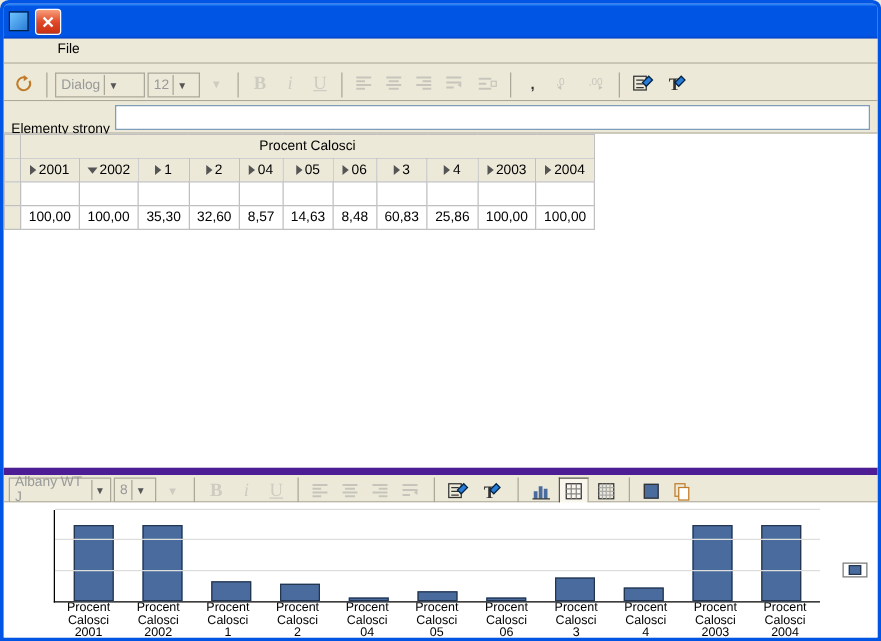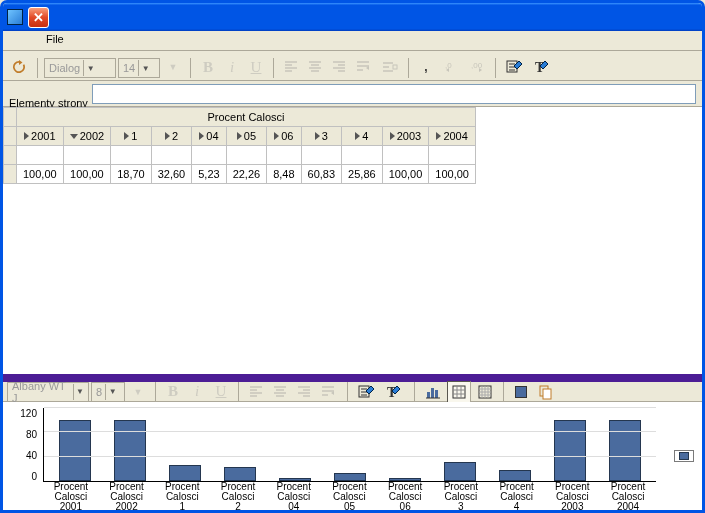--- a/index.html
+++ b/index.html
@@ -112,23 +112,23 @@
 }
 table.data .rowhdr { background: #ece9d8; width: 12px; }
 table.data th.group { font-weight: normal; }
 .th-inner { display: flex; align-items: center; justify-content: center; gap: 2px; }
 .arrow-r { width: 0; height: 0; border-top: 4px solid transparent; border-bottom: 4px solid transparent; border-left: 5px solid #555; display:inline-block; }
 .arrow-d { width: 0; height: 0; border-left: 4px solid transparent; border-right: 4px solid transparent; border-top: 5px solid #555; display:inline-block; }
 td.num { text-align: right; padding-right: 8px; margin-left: 16px; }
 .bottom-toolbar {
   height: 28px;
   background: #ece9d8;
-  border-top: 8px solid #4c1d95;
+  border-top: 6px solid #4c1d95;
   border-bottom: 1px solid #aca899;
-  display: flex; align-items: center; padding: 2px 4px; gap: 2px;
+  display: flex; align-items: flex-start; padding: 2px 4px; gap: 2px;
 }
 .chart-area {
   height: 108px;
   background: #fff;
   position: relative;
   display: flex;
 }
 .chart-plot {
   flex: 1;
   position: relative;
@@ -184,21 +184,21 @@
       <svg width="16" height="16" viewBox="0 0 16 16">
           <path d="M8 2a6 6 0 1 0 5.3 3.2l-1.5.9A4.3 4.3 0 1 1 8 3.7V6l3.5-2.5L8 1z" fill="#c07c2a"></path>
         </svg>
     </div>
     <div class="sep"></div>
     <div class="combo disabled" style="width:72px">
       <span>Dialog</span>
       <div class="dd">▼</div>
     </div>
     <div class="combo disabled" style="width:42px">
-      <span>14</span>
+      <span>12</span>
       <div class="dd">▼</div>
     </div>
     <div class="tbtn disabled">
         <span style="font-size:9px">▼</span>
       </div>
     <div class="sep"></div>
     <div class="tbtn disabled">
         <span class="bold">B</span>
       </div>
     <div class="tbtn disabled">
@@ -361,24 +361,24 @@
             <td>&nbsp;</td>
             <td>&nbsp;</td>
             <td>&nbsp;</td>
             <td>&nbsp;</td>
             <td>&nbsp;</td>
           </tr>
           <tr>
             <td class="rowhdr"></td>
             <td class="num">100,00</td>
             <td class="num">100,00</td>
-            <td class="num">18,70</td>
+            <td class="num">35,30</td>
             <td class="num">32,60</td>
-            <td class="num">5,23</td>
-            <td class="num">22,26</td>
+            <td class="num">8,57</td>
+            <td class="num">14,63</td>
             <td class="num">8,48</td>
             <td class="num">60,83</td>
             <td class="num">25,86</td>
             <td class="num">100,00</td>
             <td class="num">100,00</td>
           </tr>
         </tbody>
     </table>
   </div>
 
@@ -468,26 +468,20 @@
     <div class="tbtn">
         <svg width="16" height="16">
           <rect x="2" y="2" width="8" height="10" fill="none" stroke="#c07c2a"></rect>
           <rect x="5" y="5" width="8" height="10" fill="#fff" stroke="#c07c2a"></rect>
         </svg>
       </div>
   </div>
 
   <div class="chart-area">
     <div class="chart-plot">
-      <div class="y-axis" id="y-axis">
-          <div style="padding-right: 4px;">120</div>
-          <div style="padding-right: 4px;">80</div>
-          <div style="padding-right: 4px;">40</div>
-          <div style="padding-right: 4px;">0</div>
-        </div>
       <div class="plot-box" id="plot-box">
         <div class="bars" id="bars">
             <div class="bar" style="height: 83.3333%;"></div>
             <div class="bar" style="height: 83.3333%;"></div>
             <div class="bar" style="height: 21.9917%;"></div>
             <div class="bar" style="height: 18.925%;"></div>
             <div class="bar" style="height: 4.35833%;"></div>
             <div class="bar" style="height: 10.5333%;"></div>
             <div class="bar" style="height: 4.03333%;"></div>
             <div class="bar" style="height: 26.6833%;"></div>

